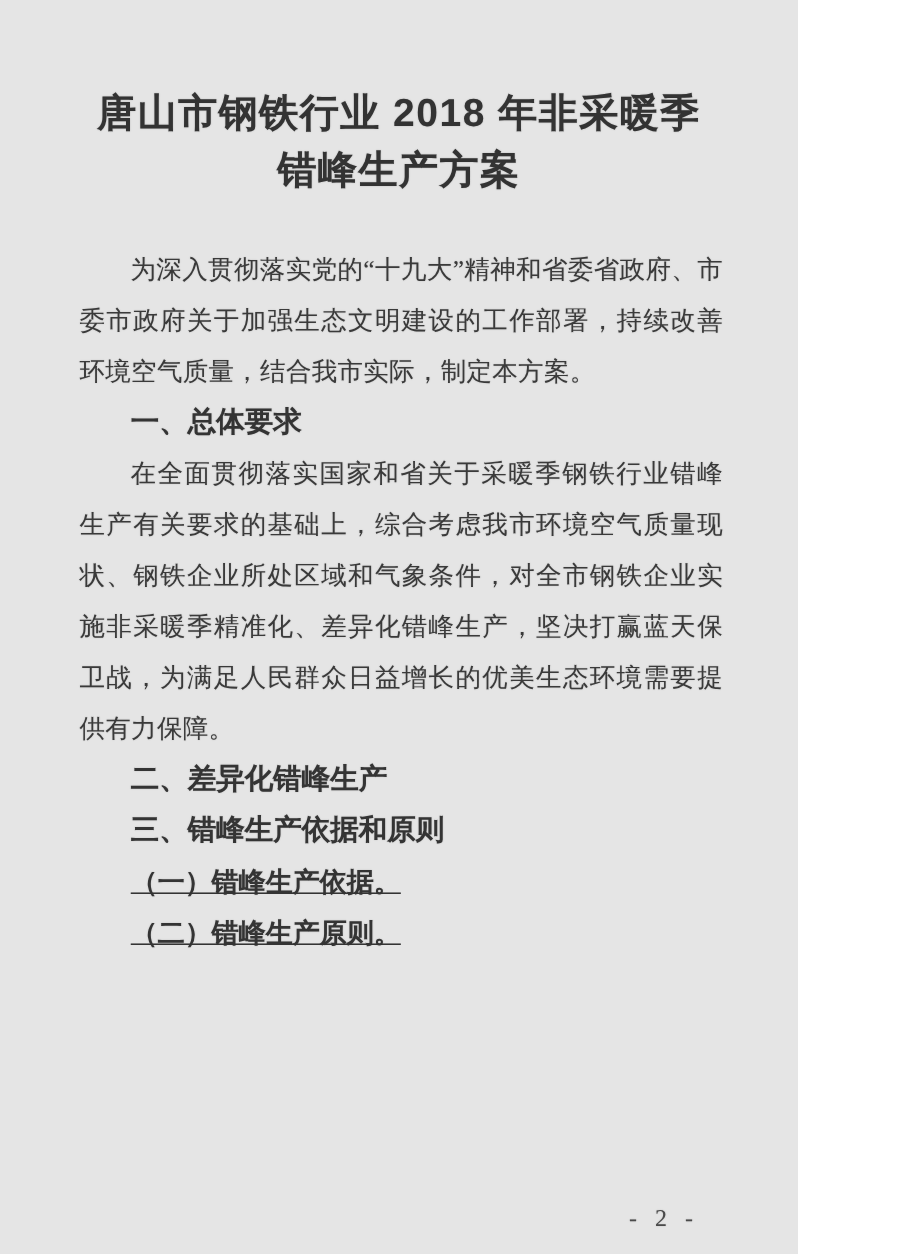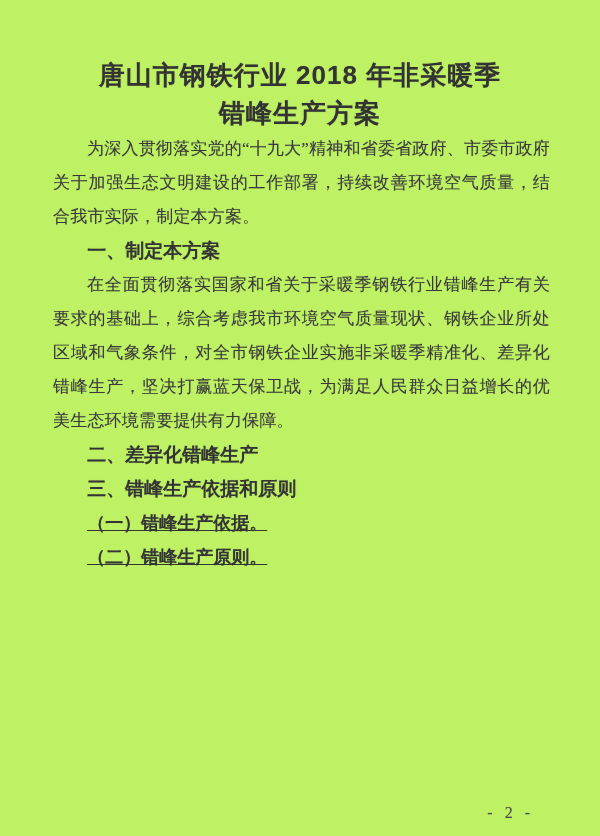--- a/index.html
+++ b/index.html
@@ -2,40 +2,41 @@
 <html><head>
 <meta charset="utf-8">
 <style>
   html, body {
     margin: 0;
     padding: 0;
     background: #ffffff;
   }
   .page {
     position: relative;
-    width: 600px;
+    width: 532px;
     height: 836px;
-    background: #bef264;
+    background: #e5e5e5;
     overflow: hidden;
     font-family: "Liberation Serif", serif;
     color: #3a3a3a;
   }
   .doc-title {
     margin: 0;
     padding-top: 56px;
     text-align: center;
     font-family: "Liberation Sans", sans-serif;
     font-weight: bold;
     font-size: 26px;
     line-height: 38px;
     letter-spacing: 1px;
     color: #333333;
     text-shadow: 0 0 1px rgba(60,60,60,0.35);
   }
   .content {
+    margin-top: 31px;
     padding-left: 53px;
     padding-right: 50px;
     font-size: 17px;
     line-height: 34px;
     text-shadow: 0 0 1px rgba(70,70,70,0.3);
   }
   .content > div {
     margin: 0;
   }
   .body-para {
@@ -73,21 +74,21 @@
 
 <div class="page">
 
   <div class="doc-title">
     <div>唐山市钢铁行业 2018 年非采暖季</div>
     <div>错峰生产方案</div>
   </div>
 
   <div class="content">
     <div class="body-para">为深入贯彻落实党的“十九大”精神和省委省政府、市委市政府关于加强生态文明建设的工作部署，持续改善环境空气质量，结合我市实际，制定本方案。</div>
-    <div class="section-heading">一、制定本方案</div>
+    <div class="section-heading">一、总体要求</div>
     <div class="body-para">在全面贯彻落实国家和省关于采暖季钢铁行业错峰生产有关要求的基础上，综合考虑我市环境空气质量现状、钢铁企业所处区域和气象条件，对全市钢铁企业实施非采暖季精准化、差异化错峰生产，坚决打赢蓝天保卫战，为满足人民群众日益增长的优美生态环境需要提供有力保障。</div>
     <div class="section-heading">二、差异化错峰生产</div>
     <div class="section-heading">三、错峰生产依据和原则</div>
     <div class="subsection-heading">（一）错峰生产依据。</div>
     <div class="subsection-heading">（二）错峰生产原则。</div>
   </div>
 
   <div class="page-number">- 2 -</div>
 
 </div>

